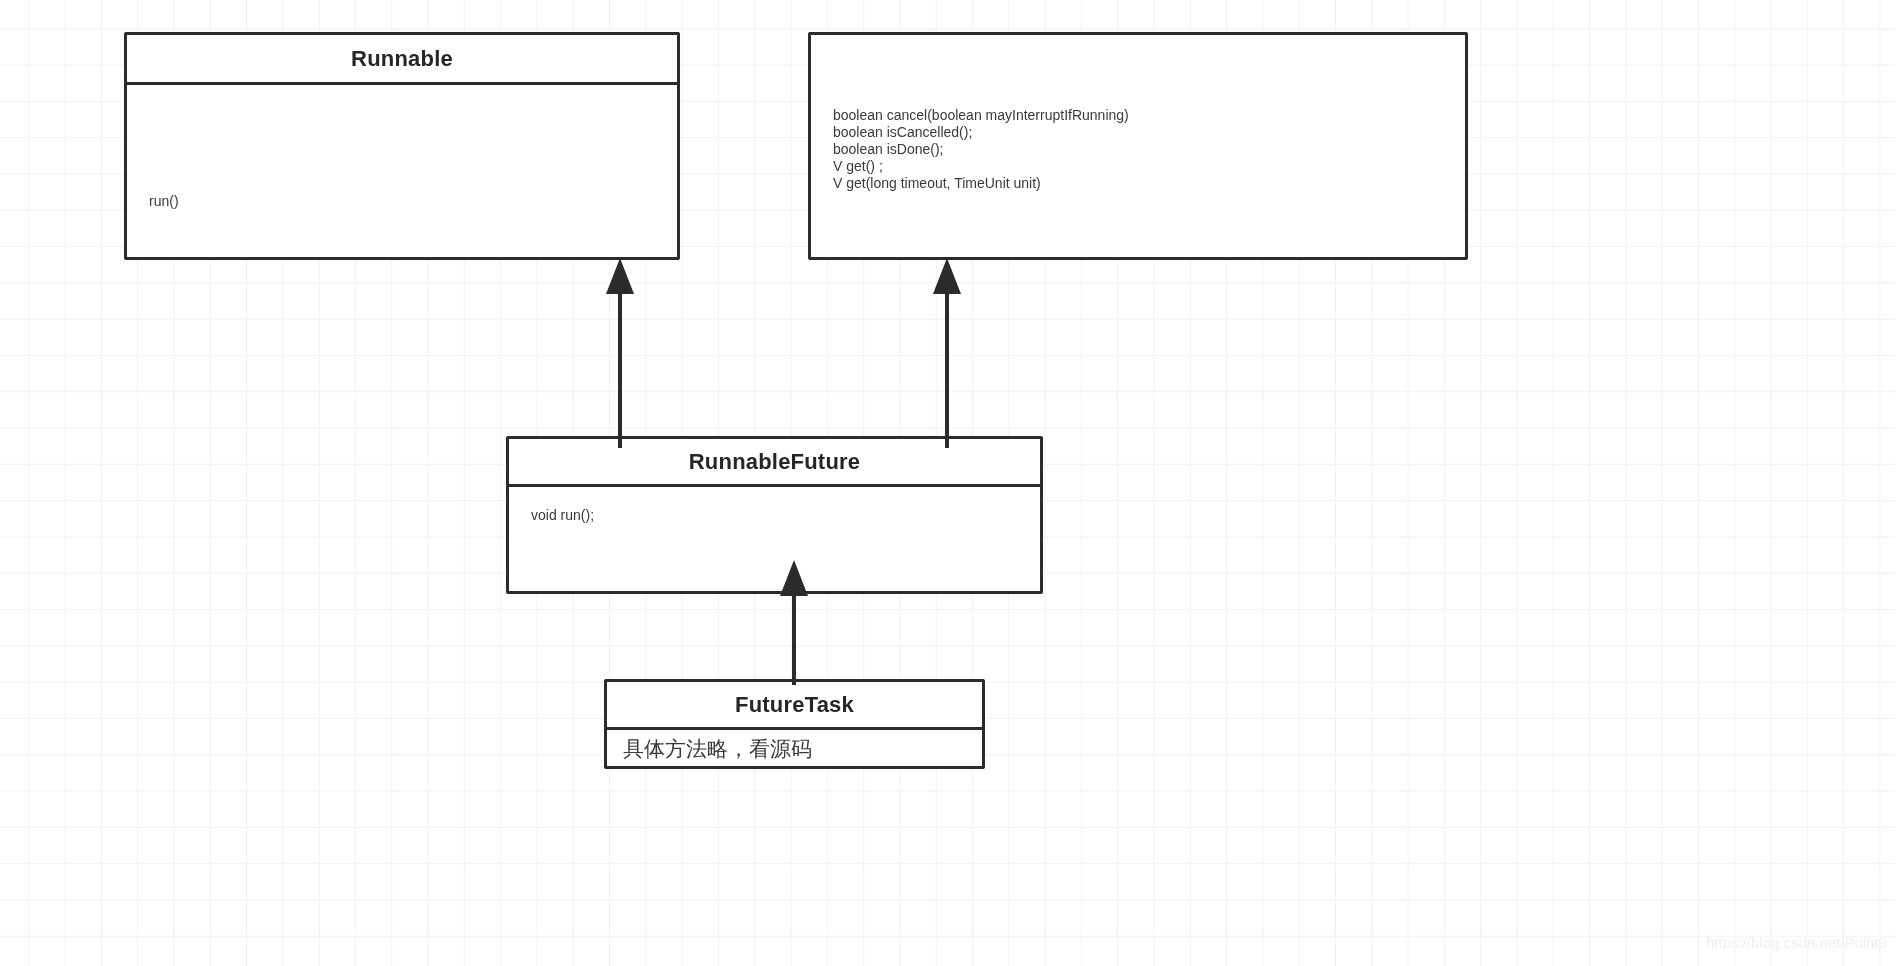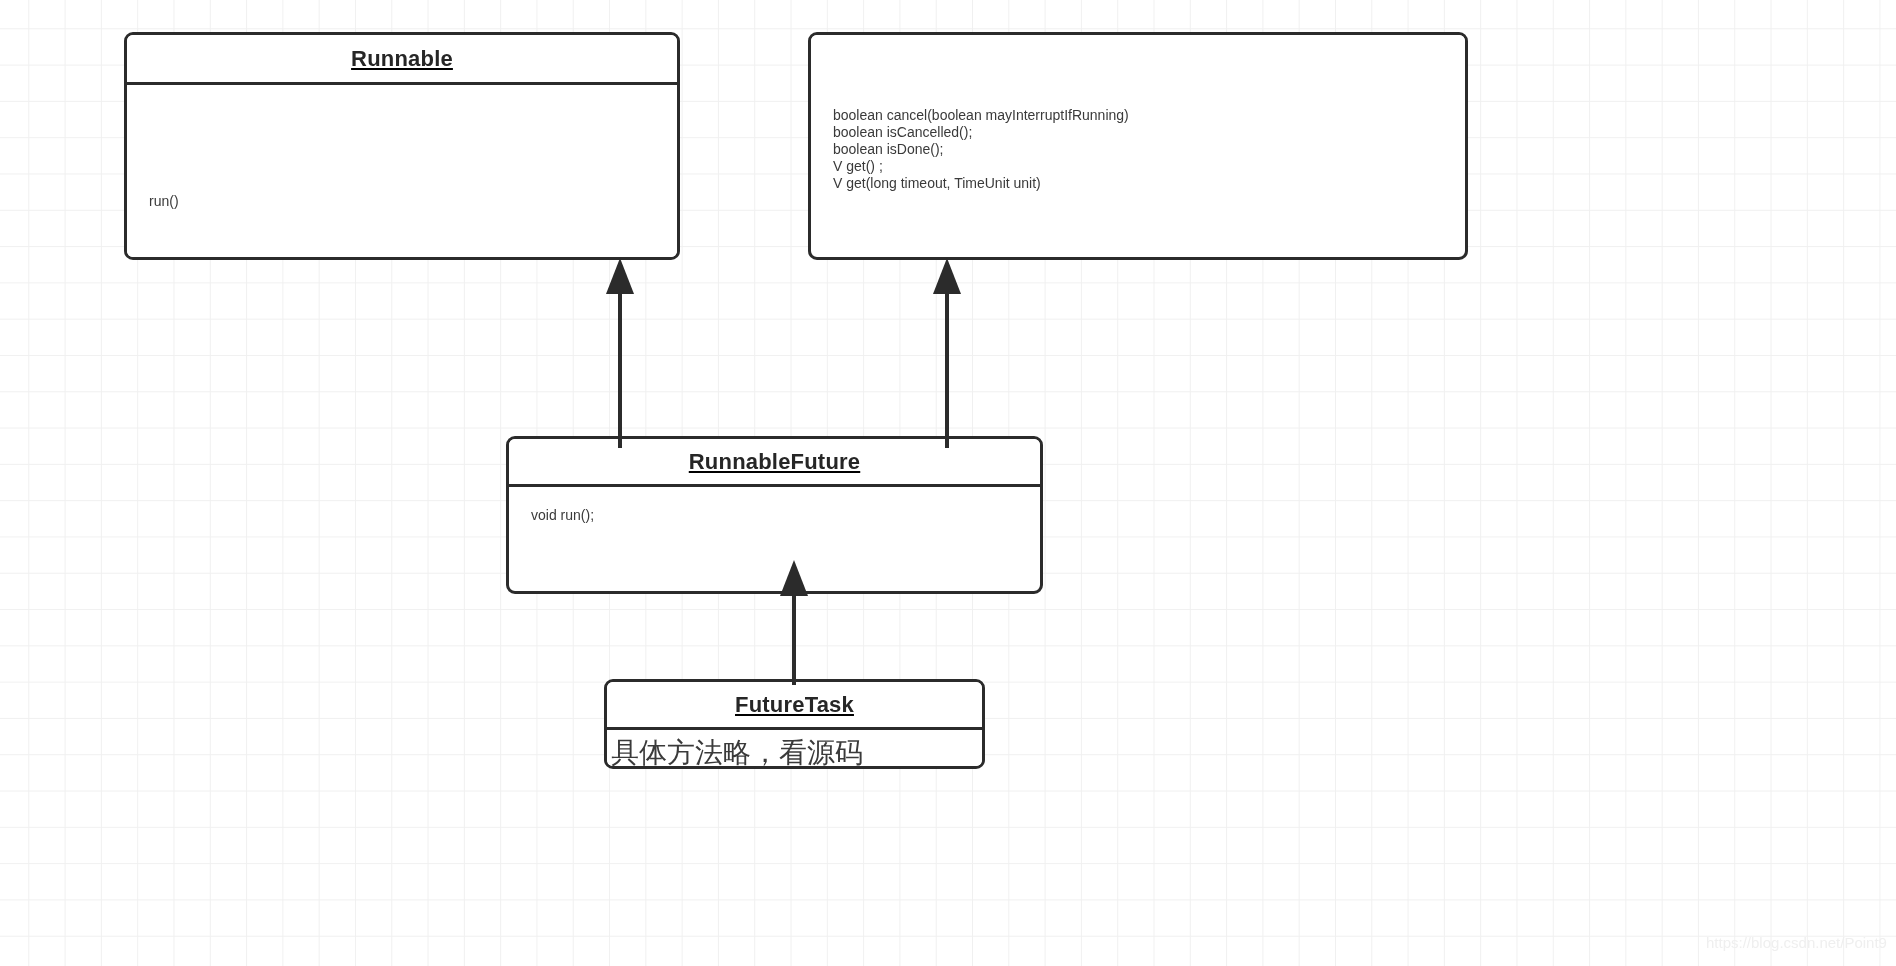--- a/index.html
+++ b/index.html
@@ -19,23 +19,22 @@
     background-position: -8px -8px;
     overflow: hidden;
     font-family: "Liberation Sans", "DejaVu Sans", sans-serif;
   }
 
   .uml-box {
     position: absolute;
     box-sizing: border-box;
     background: #ffffff;
     border: 3px solid #2b2b2b;
-    border-radius: 9px;
+    border-radius: 2px;
     overflow: hidden;
-    text-decoration: underline;
   }
   .uml-header {
     box-sizing: border-box;
     width: 100%;
     border-bottom: 3px solid #2b2b2b;
     display: flex;
     align-items: center;
     justify-content: center;
     background: #ffffff;
   }
@@ -88,21 +87,21 @@
   #box-future .uml-methods { top: 72px; }
 
   #box-runnablefuture { left: 506px; top: 436px; width: 537px; height: 158px; }
   #box-runnablefuture .uml-header { height: 48px; }
   #box-runnablefuture .uml-body   { height: 68px; }
   #box-runnablefuture .uml-methods { top: 20px; }
 
   #box-futuretask     { left: 604px; top: 679px; width: 381px; height: 90px; }
   #box-futuretask .uml-header { height: 48px; }
   #box-futuretask .uml-body   { height: 47px; }
-  #box-futuretask .uml-methods { top: 6px; left: 4px; font-size: 28px; }
+  #box-futuretask .uml-methods { top: 6px; left: 16px; font-size: 21px; }
 
   #conn-runnable       { left: 598px; top: 258px; width: 44px; height: 190px; }
   #conn-future         { left: 925px; top: 258px; width: 44px; height: 190px; }
   #conn-runnablefuture { left: 772px; top: 560px; width: 44px; height: 125px; }
 
   #watermark-csdn { left: 1706px; top: 934px; }
 </style>
 </head>
 <body>
 

